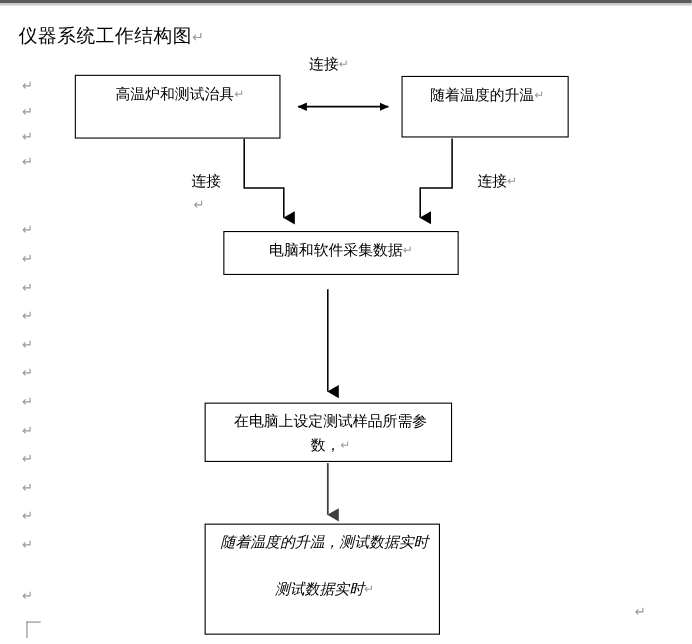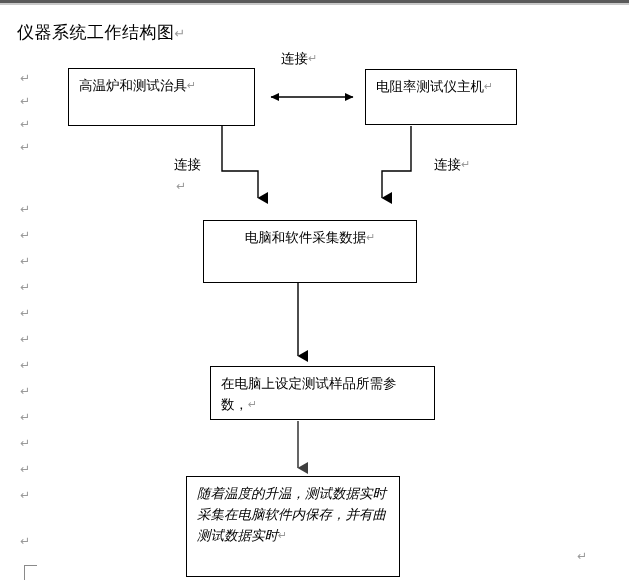--- a/index.html
+++ b/index.html
@@ -63,21 +63,21 @@
     background: #ffffff;
   }
   .box-text {
     position: absolute;
     left: 10px;
     top: 6px;
     right: 6px;
     font-size: 13.5px;
     line-height: 21px;
     color: #000000;
-    text-align: left;
+    text-align: center;
   }
   .box-text.centered {
     text-align: center;
     left: 6px;
   }
   .pmark-inline {
     color: #9a9a9a;
     font-size: 11px;
     vertical-align: 1px;
   }
@@ -189,38 +189,38 @@
   </div>
 
   <div class="box" style="left:68px; top:68px; width:187px; height:58px;">
     <div class="box-text">
       <span>高温炉和测试治具</span><span class="pmark-inline">↵</span>
     </div>
   </div>
 
   <div class="box" style="left:365px; top:69px; width:152px; height:56px;">
     <div class="box-text">
-      <span>电阻率测试仪主机</span><span class="pmark-inline">↵</span>
-    </div>
-  </div>
-
-  <div class="box" style="left:203px; top:220px; width:214px; height:63px;">
+      <span>随着温度的升温</span><span class="pmark-inline">↵</span>
+    </div>
+  </div>
+
+  <div class="box" style="left:203px; top:210px; width:214px; height:40px;">
     <div class="box-text centered">
       <span>电脑和软件采集数据</span><span class="pmark-inline">↵</span>
     </div>
   </div>
 
-  <div class="box" style="left:186px; top:366px; width:225px; height:54px;margin-left:24px;">
+  <div class="box" style="left:186px; top:366px; width:225px; height:54px;">
     <div class="box-text">
       <span>在电脑上设定测试样品所需参</span><br>
       <span>数，</span><span class="pmark-inline">↵</span>
     </div>
   </div>
 
   <div class="box" style="left:186px; top:476px; width:214px; height:101px;font-style:italic;">
     <div class="box-text">
       <span>随着温度的升温，测试数据实时</span><br>
-      <span>采集在电脑软件内保存，并有曲</span><br>
+      <br>
       <span>测试数据实时</span><span class="pmark-inline">↵</span>
     </div>
   </div>
 
 </div>
 
 </body></html>

